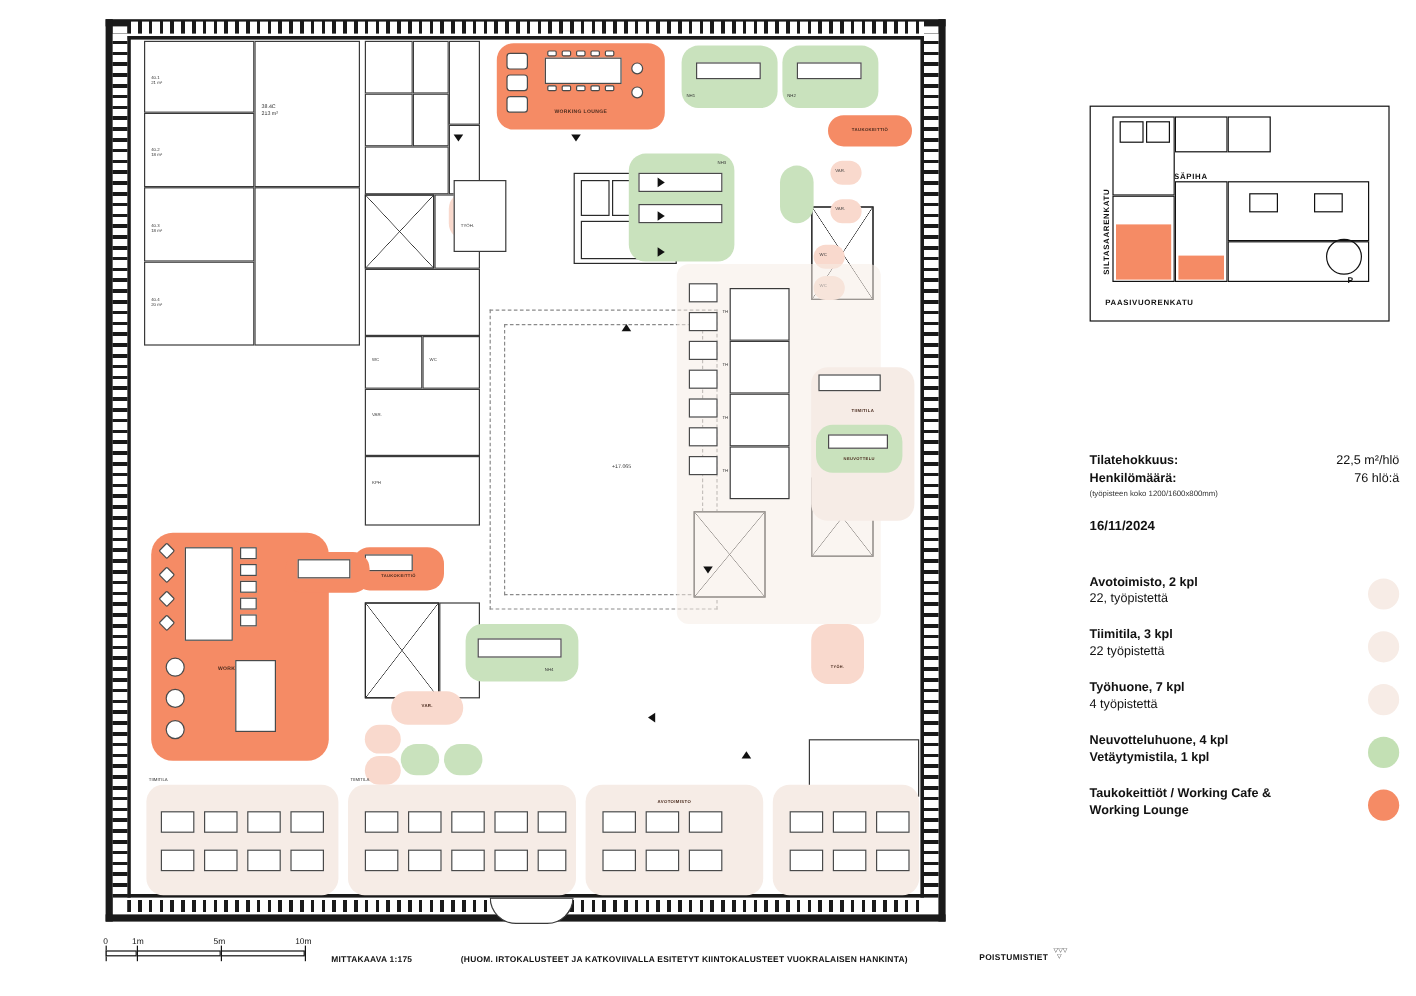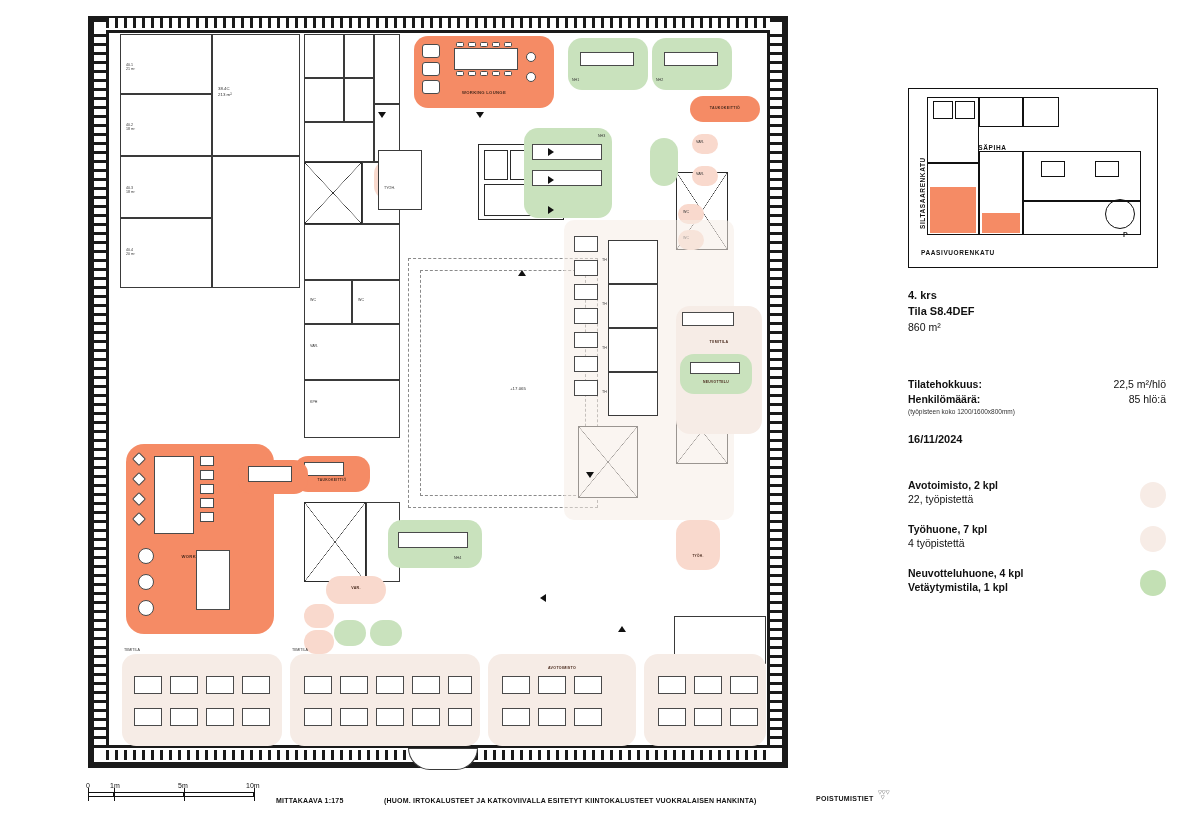--- a/index.html
+++ b/index.html
@@ -394,51 +394,56 @@
     <div class="kp-high" style="left:21px;top:98px;width:46px;height:46px;"></div>
     <div class="kp-high" style="left:73px;top:124px;width:38px;height:20px;"></div>
     <div class="kp-block" style="left:24px;top:12px;width:20px;height:18px;"></div>
     <div class="kp-block" style="left:46px;top:12px;width:20px;height:18px;"></div>
     <div class="kp-block" style="left:132px;top:72px;width:24px;height:16px;"></div>
     <div class="kp-block" style="left:186px;top:72px;width:24px;height:16px;"></div>
     <div class="kp-circle" style="left:196px;top:110px;width:28px;height:28px;"></div>
     <div class="kp-p" style="left:214px;top:142px;">P</div>
   </div>
 
-  <div class="meta">
-    <b>4. krs</b>
-    <b>Tila S8.4DEF</b>
-    <div class="sub">860 m²</div>
-  </div>
 
   <div class="kv">
     <div class="kv-row">
       <span class="kv-k">Tilatehokkuus:</span>
       <span class="kv-v">22,5 m²/hlö</span>
     </div>
     <div class="kv-row">
       <span class="kv-k">Henkilömäärä:</span>
-      <span class="kv-v">85 hlö:ä</span>
+      <span class="kv-v">76 hlö:ä</span>
     </div>
     <div class="kv-note">(työpisteen koko 1200/1600x800mm)</div>
   </div>
 
   <div class="date">16/11/2024</div>
 
   <div class="legend">
     <div class="lg-item">
       <div class="lg-t1">Avotoimisto, 2 kpl</div>
       <div class="lg-t2">22, työpistettä</div>
       <div class="lg-dot" style="background:#f7ece6;"></div>
     </div>
     <div class="lg-item">
+      <div class="lg-t1">Tiimitila, 3 kpl</div>
+      <div class="lg-t2">22 työpistettä</div>
+      <div class="lg-dot" style="background:#f7ece6;"></div>
+    </div>
+    <div class="lg-item">
       <div class="lg-t1">Työhuone, 7 kpl</div>
       <div class="lg-t2">4 työpistettä</div>
       <div class="lg-dot" style="background:#f7ece6;"></div>
     </div>
     <div class="lg-item">
       <div class="lg-t1">Neuvotteluhuone, 4 kpl</div>
       <div class="lg-t1">Vetäytymistila, 1 kpl</div>
       <div class="lg-dot" style="background:#c3e0b4;"></div>
     </div>
+    <div class="lg-item">
+      <div class="lg-t1">Taukokeittiöt / Working Cafe &amp;</div>
+      <div class="lg-t1">Working Lounge</div>
+      <div class="lg-dot" style="background:#f58b65;"></div>
+    </div>
   </div>
 
 </div>
 
 </body></html>

